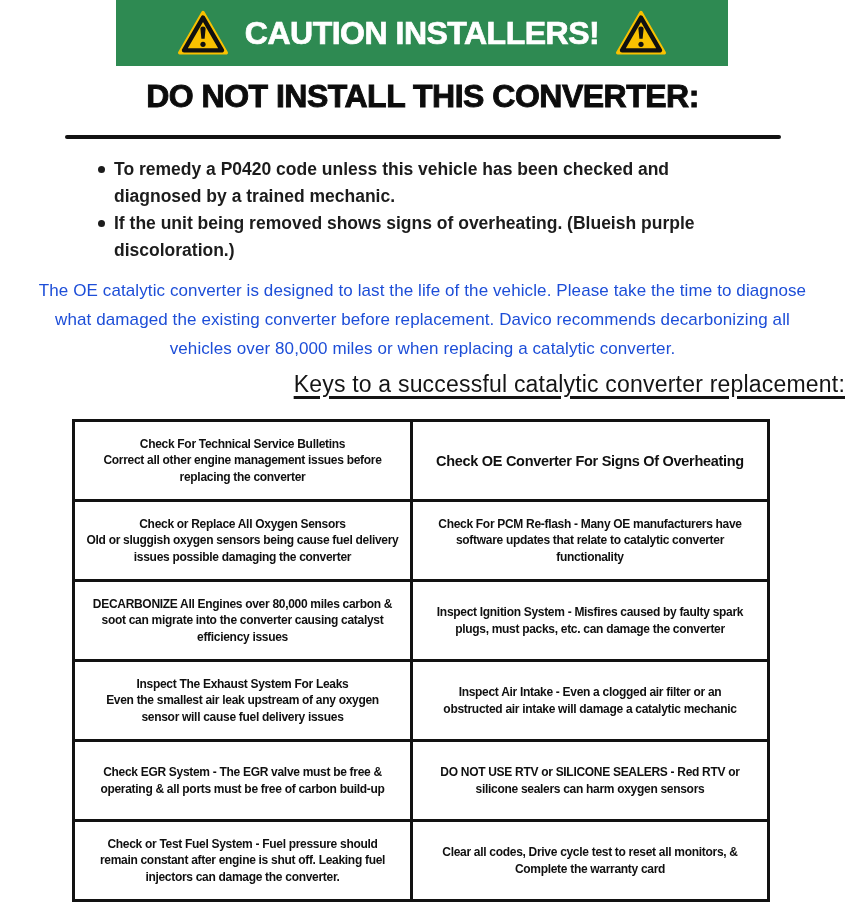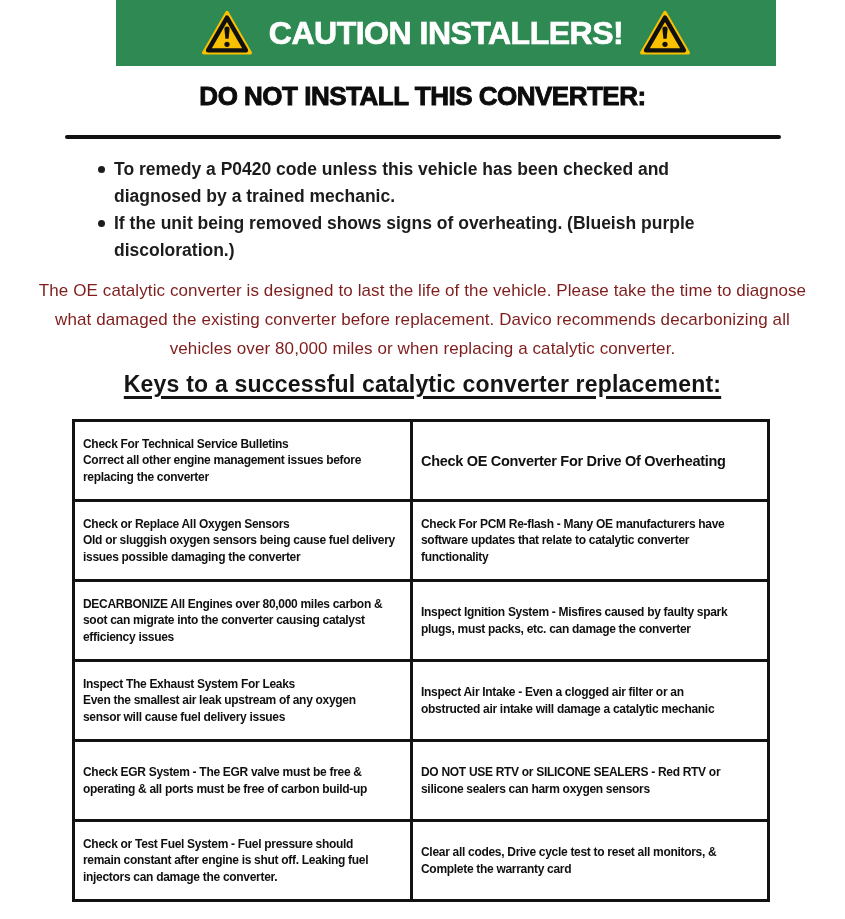--- a/index.html
+++ b/index.html
@@ -5,35 +5,35 @@
   html,body{margin:0;padding:0;background:#ffffff;}
   body{
     width:845px;height:919px;overflow:hidden;
     font-family:"Liberation Sans","DejaVu Sans",sans-serif;
     color:#111;
   }
   .page{position:relative;width:845px;height:919px;background:#ffffff;}
 
   
   .banner{
-    margin-left:116px;width:660px;height:66px;
+    margin-left:116px;width:612px;height:66px;
     background:#2e8a52;
     display:flex;align-items:center;justify-content:center;gap:16px;
   }
   .banner-text{
     color:#ffffff;font-size:32px;font-weight:bold;letter-spacing:-0.5px;
     -webkit-text-stroke:0.7px #ffffff;
     white-space:nowrap;
   }
   .tri{display:inline-flex;line-height:0;}
 
   
   h1.headline{
     margin:8px 0 0 0;text-align:center;
-    font-size:26px;font-weight:900;letter-spacing:-0.5px;color:#0c0c0c;
+    font-size:32px;font-weight:900;letter-spacing:-0.5px;color:#0c0c0c;
     -webkit-text-stroke:0.9px #0c0c0c;
     line-height:44px;
   }
 
   
   .divider{
     margin:17px 0 0 65px;width:716px;height:4px;background:#121212;border-radius:2px;
   }
 
   
@@ -46,40 +46,40 @@
     white-space:pre-line;
   }
   ul.warnings li::before{
     content:"";position:absolute;left:2px;top:10px;width:7px;height:7px;border-radius:50%;
     background:#1c1c1c;
   }
 
   
   p.advisory{
     margin:12px auto 0 auto;width:830px;text-align:center;
-    font-size:17px;font-weight:normal;color:#7f1d1d;line-height:29px;
+    font-size:17px;font-weight:normal;color:#1d4ed8;line-height:29px;
     white-space:pre-line;letter-spacing:0.1px;
   }
 
   
   h2.keys{
-    margin:8px 0 0 0;text-align:center;
-    font-size:23px;font-weight:bold;color:#151515;
+    margin:8px 0 0 0;text-align:right;
+    font-size:23px;font-weight:normal;color:#151515;
     text-decoration:underline;text-decoration-thickness:2.5px;text-underline-offset:4px;
     letter-spacing:0.2px;
   }
 
   
   table.keys-table{
     margin:21px 0 0 72px;border-collapse:collapse;table-layout:fixed;width:695px;
     border:3px solid #121212;
   }
   table.keys-table td{
     border:3px solid #121212;
-    height:77px;vertical-align:middle;
+    height:77px;vertical-align:middle;text-align:center;
     font-size:12px;font-weight:bold;color:#101010;line-height:16.5px;
     letter-spacing:-0.3px;
     padding:0 8px;white-space:pre-line;
   }
   table.keys-table col.left{width:338px;}
   table.keys-table col.right{width:357px;}
   table.keys-table tr:first-child td:last-child{font-size:14.5px;line-height:18px;}
 </style>
 </head>
 <body>
@@ -126,21 +126,21 @@
   <table class="keys-table">
     <colgroup>
         <col class="left">
         <col class="right">
       </colgroup>
     <tbody>
       <tr>
         <td>Check For Technical Service Bulletins
 Correct all other engine management issues before
 replacing the converter</td>
-        <td>Check OE Converter For Drive Of Overheating</td>
+        <td>Check OE Converter For Signs Of Overheating</td>
       </tr>
       <tr>
         <td>Check or Replace All Oxygen Sensors
 Old or sluggish oxygen sensors being cause fuel delivery
 issues possible damaging the converter</td>
         <td>Check For PCM Re-flash - Many OE manufacturers have
 software updates that relate to catalytic converter
 functionality</td>
       </tr>
       <tr>

